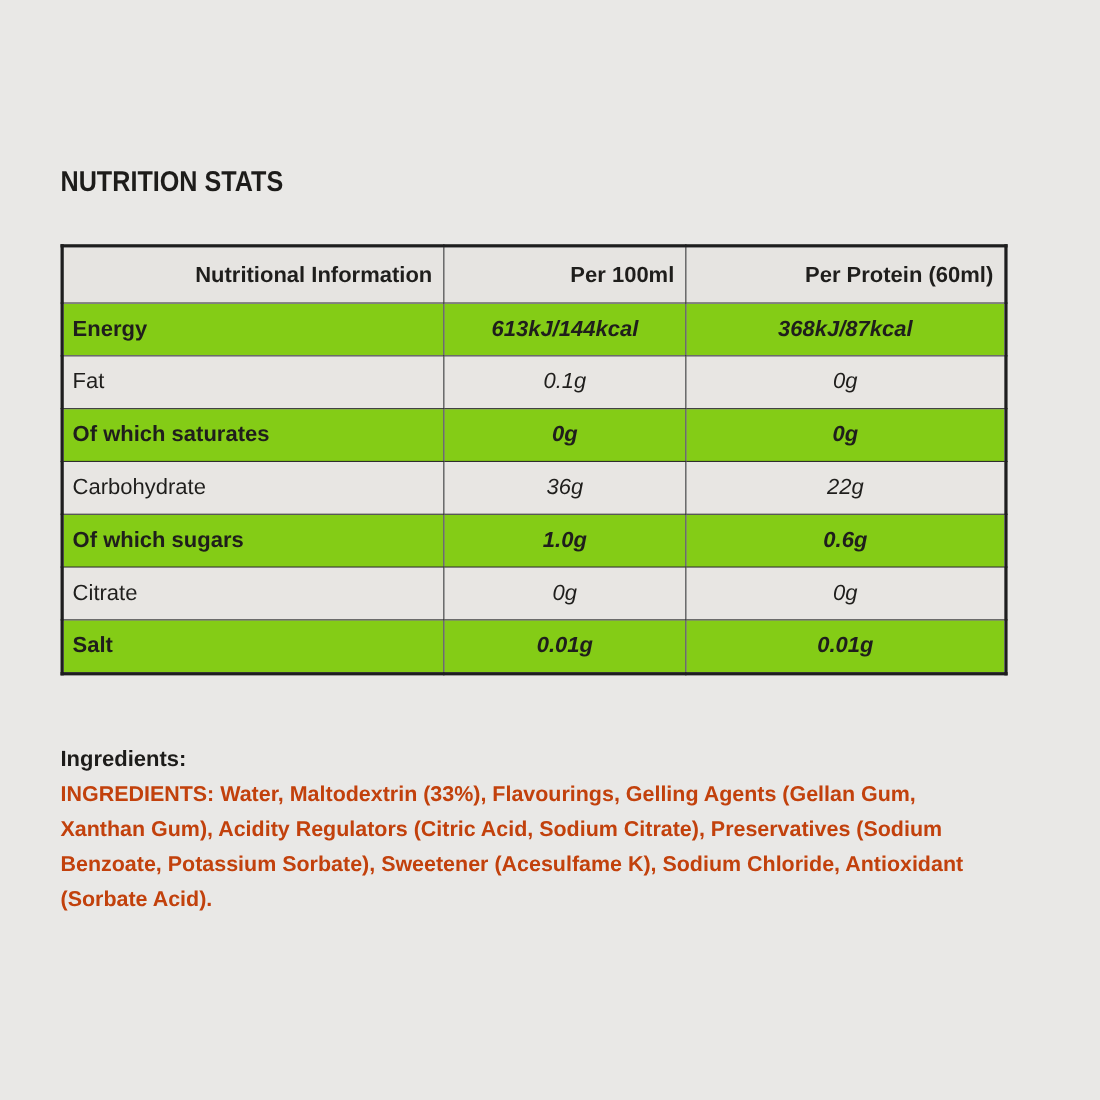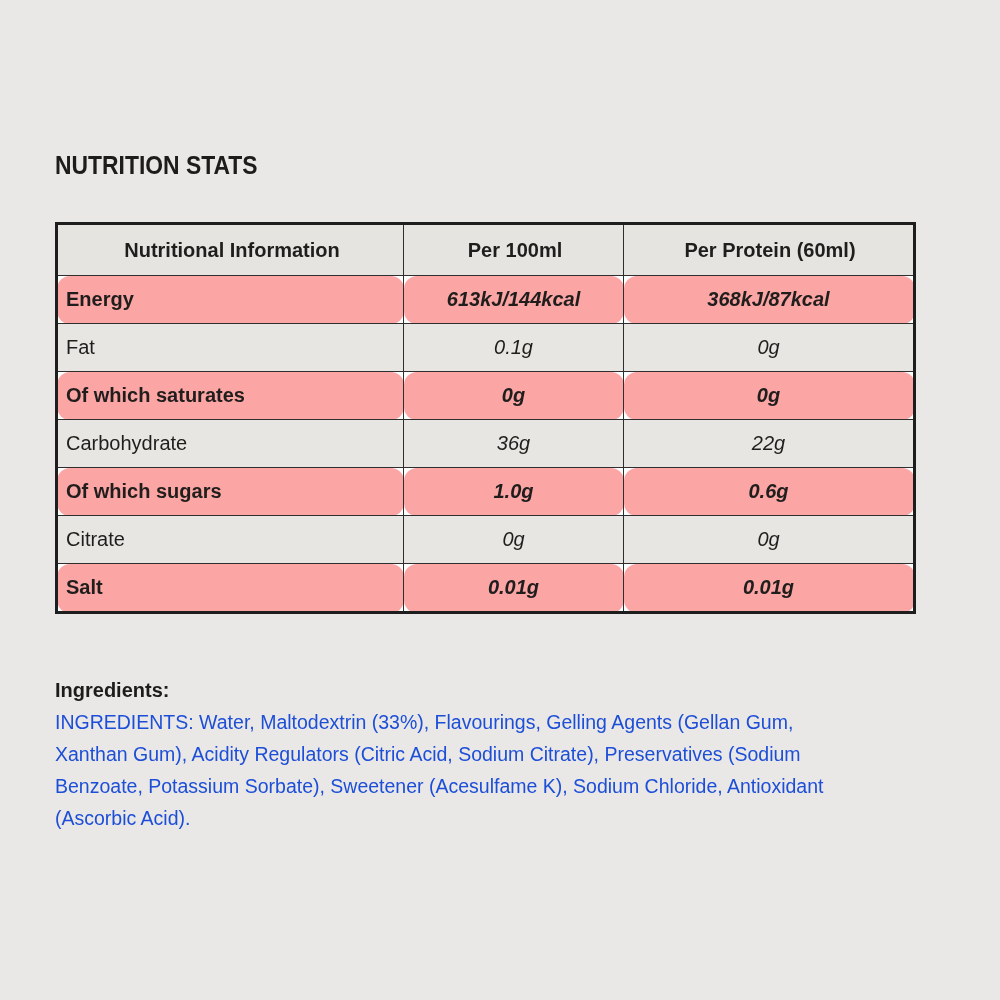--- a/index.html
+++ b/index.html
@@ -49,21 +49,21 @@
     border: 1.5px solid #2e2e2e;
     font-size: 20px;
     padding: 0 10px;
     overflow: hidden;
     white-space: nowrap;
   }
 
   table.nutrition thead th {
     height: 50px;
     background: #e6e4e1;
-    text-align: center;
+    text-align: right;
     font-weight: 700;
     padding-left: 13px;
   }
 
   table.nutrition tbody td {
     height: 47px;
   }
   table.nutrition tbody td.label {
     text-align: left;
     padding-left: 8px;
@@ -71,45 +71,44 @@
   table.nutrition tbody td.val {
     text-align: center;
     font-style: italic;
   }
   table.nutrition tr.shade td {
     background: #e8e6e3;
     font-weight: 400;
     margin-left: 19px;
   }
   table.nutrition tr.plain td {
-    background: #fca5a5;
+    background: #84cc16;
     font-weight: 700;
-    border-radius: 13px;
   }
 
   .ingredients-heading {
     position: absolute;
     left: 55px;
     top: 646px;
     font-size: 20px;
     line-height: 24px;
     font-weight: 700;
     color: #1d1c1a;
     margin-top: 32px;
   }
 
   .ingredients-paragraph {
     position: absolute;
     left: 55px;
     top: 706px;
     width: 900px;
     font-size: 19.5px;
     line-height: 32px;
-    font-weight: 400;
-    color: #1d4ed8;
+    font-weight: 700;
+    color: #c2410c;
   }
   .ingredients-paragraph .line {
     white-space: nowrap;
   }
 </style>
 </head>
 <body>
 
 <div class="page-title">NUTRITION STATS</div>
 
@@ -164,14 +163,14 @@
     </tr>
   </tbody>
 </table>
 
 <div class="ingredients-heading">Ingredients:</div>
 
 <div class="ingredients-paragraph">
   <div class="line">INGREDIENTS: Water, Maltodextrin (33%), Flavourings, Gelling Agents (Gellan Gum,</div>
   <div class="line">Xanthan Gum), Acidity Regulators (Citric Acid, Sodium Citrate), Preservatives (Sodium</div>
   <div class="line">Benzoate, Potassium Sorbate), Sweetener (Acesulfame K), Sodium Chloride, Antioxidant</div>
-  <div class="line">(Ascorbic Acid).</div>
+  <div class="line">(Sorbate Acid).</div>
 </div>
 
 </body></html>

